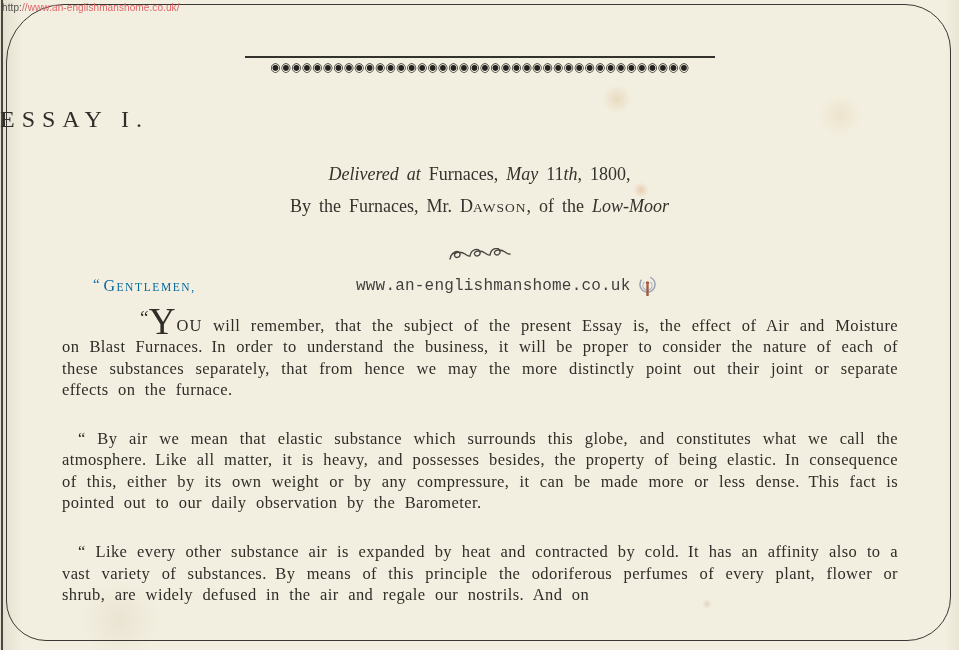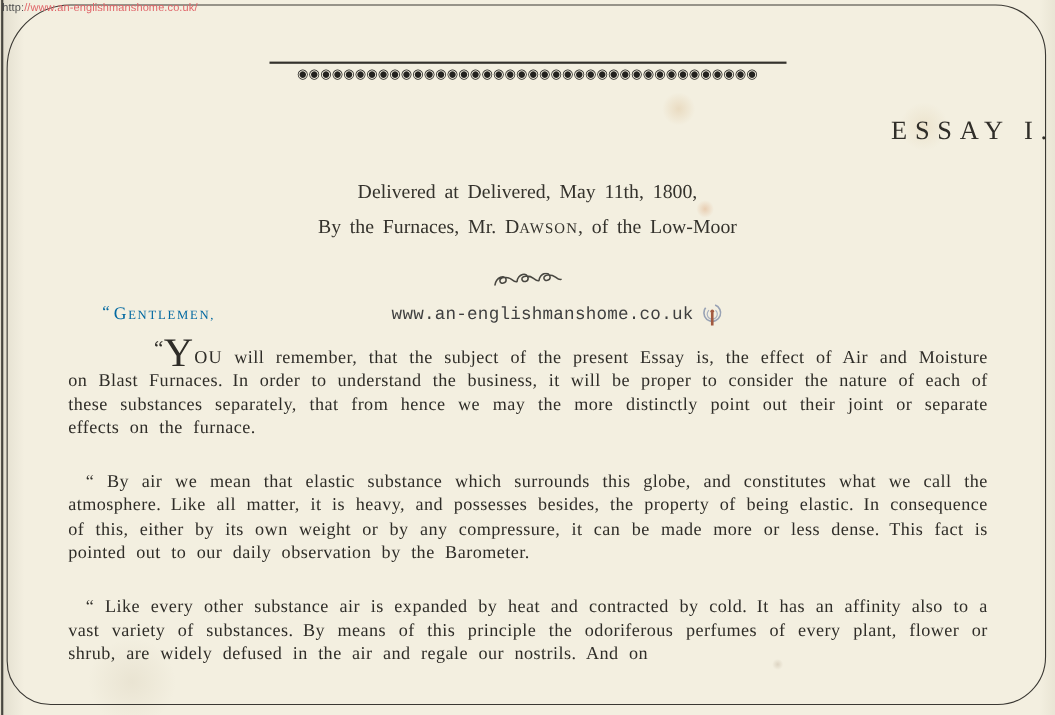--- a/index.html
+++ b/index.html
@@ -49,26 +49,26 @@
   .ornament-rule{
     position:absolute;top:56px;left:50%;transform:translateX(-50%);
     width:470px;height:1.5px;background:#34322d;
   }
   .ornament-band{
     position:absolute;top:58px;left:50%;transform:translateX(-50%);
     font-family:"DejaVu Sans",sans-serif;font-size:12px;line-height:18px;
     letter-spacing:0;color:#23221f;white-space:nowrap;
   }
   .title{
-    position:absolute;top:106px;left:0;width:100%;text-align:right;
+    position:absolute;top:106px;left:0;width:100%;text-align:left;
     font-size:24px;font-weight:500;letter-spacing:7px;color:#302e29;
   }
   .byline{position:absolute;left:0;width:100%;text-align:center;
     font-size:18px;word-spacing:3.5px;color:#34322c;}
-  .byline .it{}
+  .byline .it{font-style:italic;}
   .byline .sc-cap{font-size:18px;}
   .byline .sc-small{font-size:13.5px;letter-spacing:1px;}
   .byline1{top:164px;}
   .byline2{top:196px;}
   .byline3{top:225px;}
   .flourish{
     position:absolute;top:248px;left:50%;transform:translateX(-50%);
     color:#2b2a26;opacity:.85;
   }
   .salutation{position:absolute;left:93px;top:276px;font-size:15px;color:#0369a1;}
@@ -101,21 +101,21 @@
   <div class="left-edge"></div>
   <div class="page-border"></div>
 
   <div class="top-watermark"><span class="proto">http:</span><span class="red">//www.an-englishmanshome.co.uk/</span></div>
 
   <div class="ornament-rule"></div>
   <div class="ornament-band">◉◉◉◉◉◉◉◉◉◉◉◉◉◉◉◉◉◉◉◉◉◉◉◉◉◉◉◉◉◉◉◉◉◉◉◉◉◉◉◉</div>
 
   <h1 class="title">ESSAY I.</h1>
 
-  <div class="byline byline1"><span class="it">Delivered at </span><span>Delivered, </span><span class="it">May </span><span>11</span><span class="it">th</span><span>, 1800,</span></div>
+  <div class="byline byline1"><span class="it">Delivered at </span><span>Furnaces, </span><span class="it">May </span><span>11</span><span class="it">th</span><span>, 1800,</span></div>
 
   <div class="byline byline2"><span>By the Furnaces, Mr. </span><span class="sc-cap">D</span><span class="sc-small">AWSON</span><span>, of the </span><span class="it">Low-Moor</span></div>
 
 
   <svg class="flourish" width="64" height="15" viewBox="0 0 64 15" aria-hidden="true">
     <path d="M2 11 C3 4 11 1 12 6 C12.7 9.5 7 11 6.5 7.5 C6 4 13 3 17 6 C19 7.5 21 8.5 22 8 C23 1 31 -1 32 4.5 C32.7 8 27 9.5 26.5 6 C26 2.5 33 2 37 5 C39 6.5 41 7.5 42 7 C43 0 51 -2 52 3.5 C52.7 7 47 8.5 46.5 5 C46 1.5 53 1 57 4 C59 5.5 61 6.5 62 6" fill="none" stroke="currentColor" stroke-width="1.4" stroke-linecap="round"></path>
   </svg>
 
   <div class="salutation"><span class="q">“ </span><span class="cap">G</span><span class="small">ENTLEMEN,</span></div>
 

